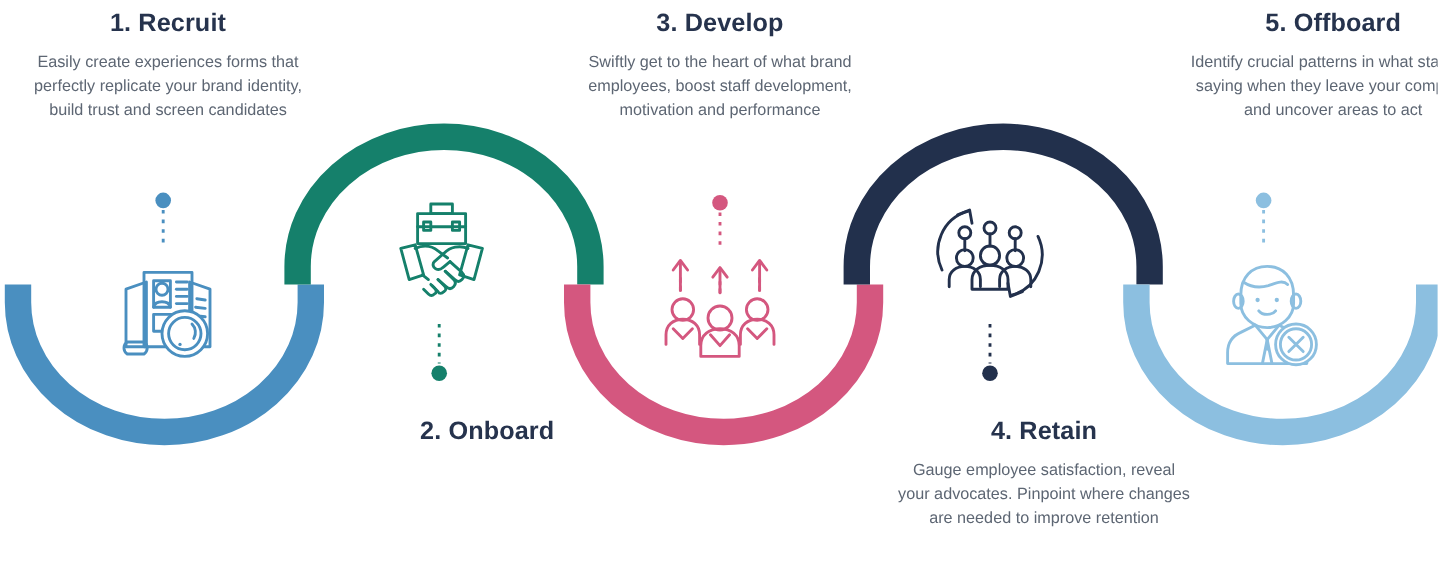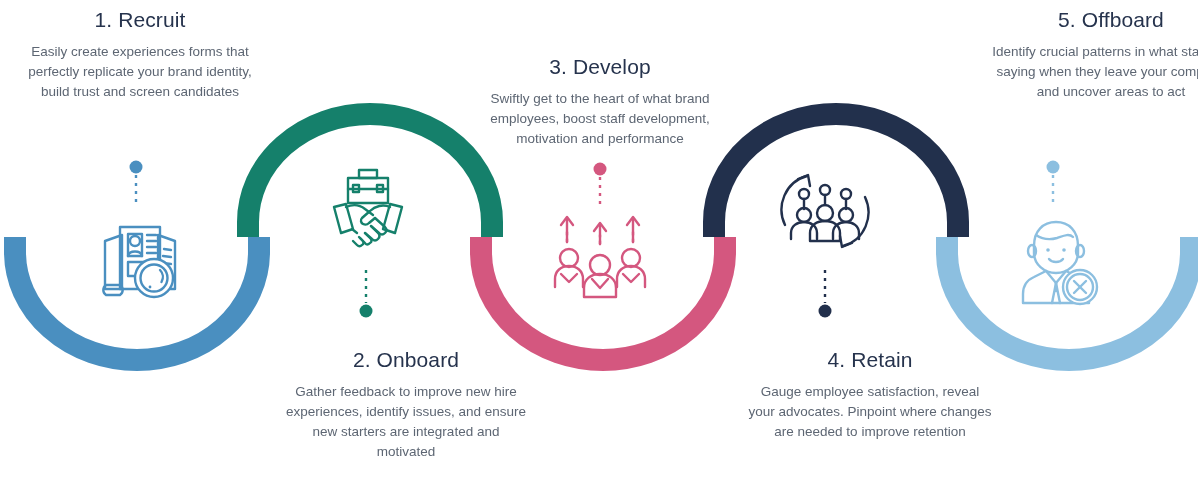--- a/index.html
+++ b/index.html
@@ -10,21 +10,21 @@
     overflow:hidden;
     position:relative;
   }
   #stage{position:absolute;inset:0;width:1198px;height:477px;}
 
   .wave-layer{position:absolute;left:0;top:0;width:1198px;height:477px;pointer-events:none;}
 
   .step-text{position:absolute;text-align:center;}
   .step-title{
     font-size:21px;
-    font-weight:normal;
+    font-weight:bold;
     color:#26334d;
     letter-spacing:0.1px;
     margin:0 0 10px 0;
     white-space:nowrap;
   }
   .step-desc{
     font-size:13.5px;
     line-height:20px;
     color:#5d6673;
     margin:0;
@@ -85,21 +85,20 @@
       <path d="M14,72 h14 a6,6 0 0 1 0,10 h-14 a6,6 0 0 1 0,-10 Z"></path>
       <circle cx="62" cy="65" r="19" fill="#ffffff"></circle>
       <circle cx="62" cy="65" r="13.5"></circle>
       <path d="M68,57 a10,10 0 0 1 1.5,12"></path>
       <circle cx="58" cy="74" r="1.4" fill="#4a8fc0" stroke="none"></circle>
     </g>
   </svg>
 
   <div class="step-text text-bottom" style="left:247px;width:246px;">
     <p class="step-title">2. Onboard</p>
-    <p class="step-desc">Gather feedback to improve new hire experiences, identify issues, and ensure new starters are integrated and motivated</p>
   </div>
 
   <svg class="connector" style="left:356px;top:270px;" width="20" height="48" viewBox="0 0 20 48">
     <line x1="10" y1="0" x2="10" y2="33" stroke="#15806b" stroke-width="2.4" stroke-dasharray="3 5"></line>
     <circle cx="10" cy="41" r="6.5" fill="#15806b"></circle>
   </svg>
 
   <svg class="icon-box" style="left:320px;top:163px;" width="96" height="96" viewBox="0 0 96 96">
     <g fill="none" stroke="#15806b" stroke-width="2.4" stroke-linejoin="round" stroke-linecap="round">
       <rect x="39" y="7" width="18" height="8"></rect>
@@ -112,21 +111,21 @@
       <path d="M26,44 c7,-3 14,-2 19,2 l8,6"></path>
       <path d="M70,44 c-7,-3 -15,-1 -20,4 l-8,7 c-2,2 -1,5 1,6 2,1 4,1 6,-1 l6,-5"></path>
       <path d="M55,55 l10,9 c2,2 2,4 0,6 -2,2 -4,2 -6,0 l-8,-7"></path>
       <path d="M51,63 l7,7 c2,2 2,4 0,6 -2,2 -4,2 -6,0 l-7,-6"></path>
       <path d="M45,70 l5,5 c2,2 2,4 0,5 -2,2 -4,2 -5,0 l-5,-5"></path>
       <path d="M39,74 l3,3 c2,2 2,4 0,5 -2,2 -4,1 -5,0 l-4,-4"></path>
       <path d="M32,66 l5,4"></path>
     </g>
   </svg>
 
-  <div class="step-text text-top" style="left:478px;width:244px;margin-top:47px;">
+  <div class="step-text text-top" style="left:478px;width:244px;">
     <p class="step-title">3. Develop</p>
     <p class="step-desc">Swiftly get to the heart of what brand employees, boost staff development, motivation and performance</p>
   </div>
 
   <svg class="connector" style="left:590px;top:162px;" width="20" height="46" viewBox="0 0 20 46">
     <circle cx="10" cy="7" r="6.5" fill="#d4577f"></circle>
     <line x1="10" y1="15" x2="10" y2="45" stroke="#d4577f" stroke-width="2.4" stroke-dasharray="3 5"></line>
   </svg>
 
   <svg class="icon-box" style="left:552px;top:208px;" width="96" height="96" viewBox="0 0 96 96">

